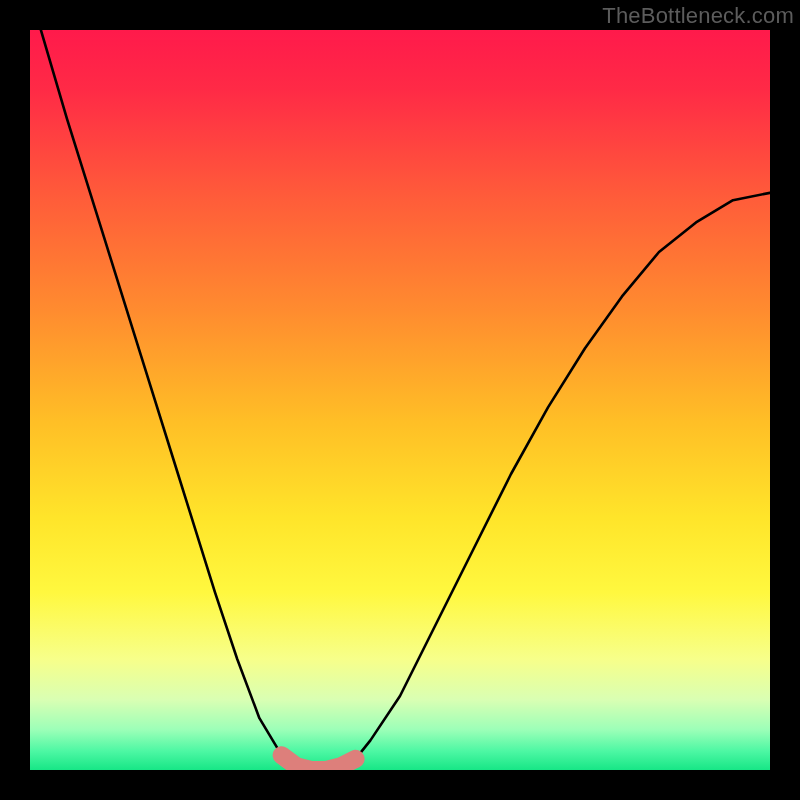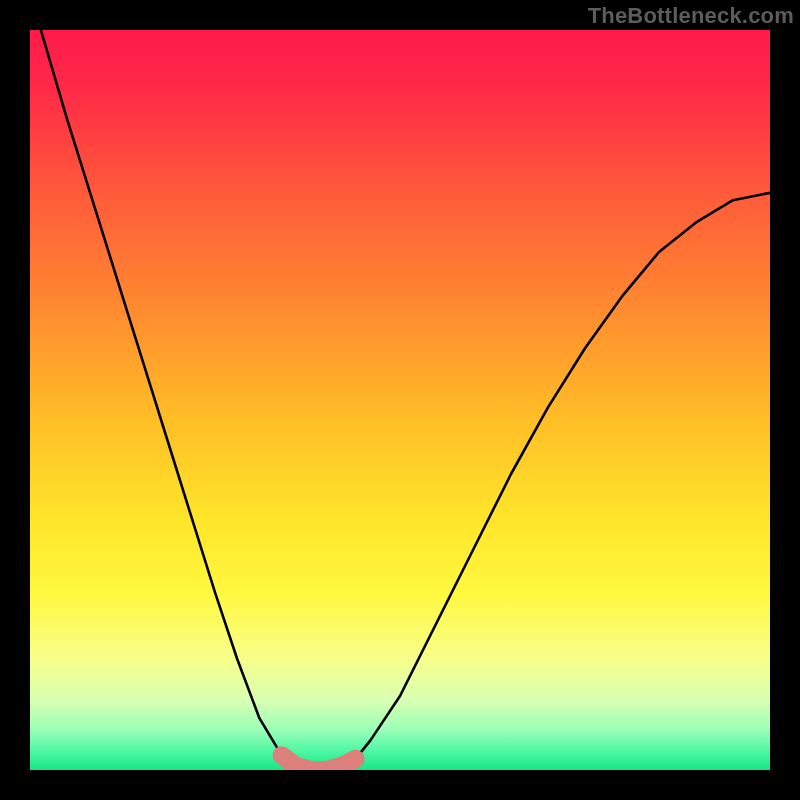--- a/index.html
+++ b/index.html
@@ -11,21 +11,20 @@
     background: #000;
     font-family: Arial, Helvetica, sans-serif;
   }
   .frame {
     position: absolute;
     left: 0;
     top: 0;
     width: 800px;
     height: 800px;
     background: #000;
-    font-weight: bold;
   }
   .plot-area {
     position: absolute;
     left: 30px;
     top: 30px;
     width: 740px;
     height: 740px;
     overflow: hidden;
   }
   .gradient {

